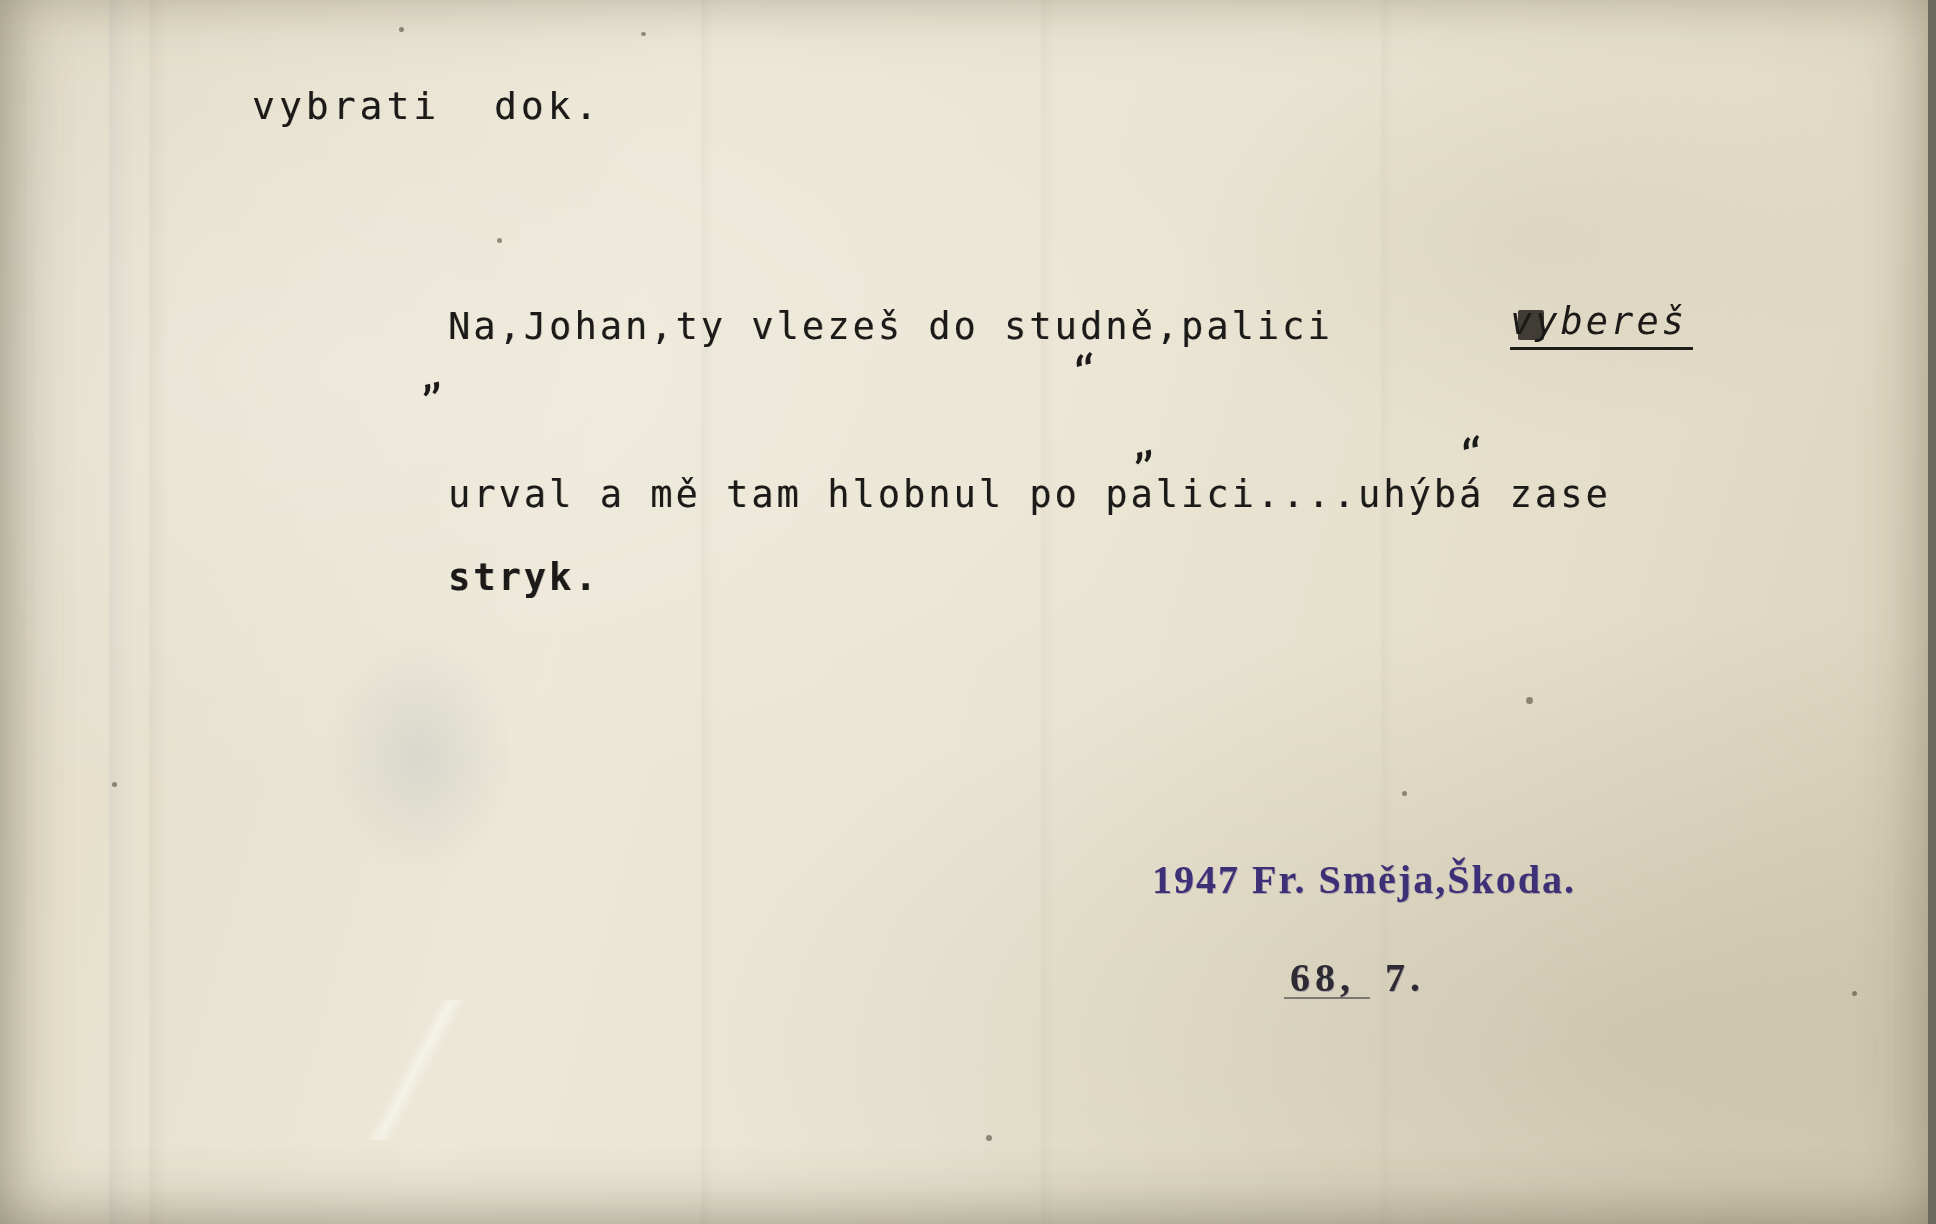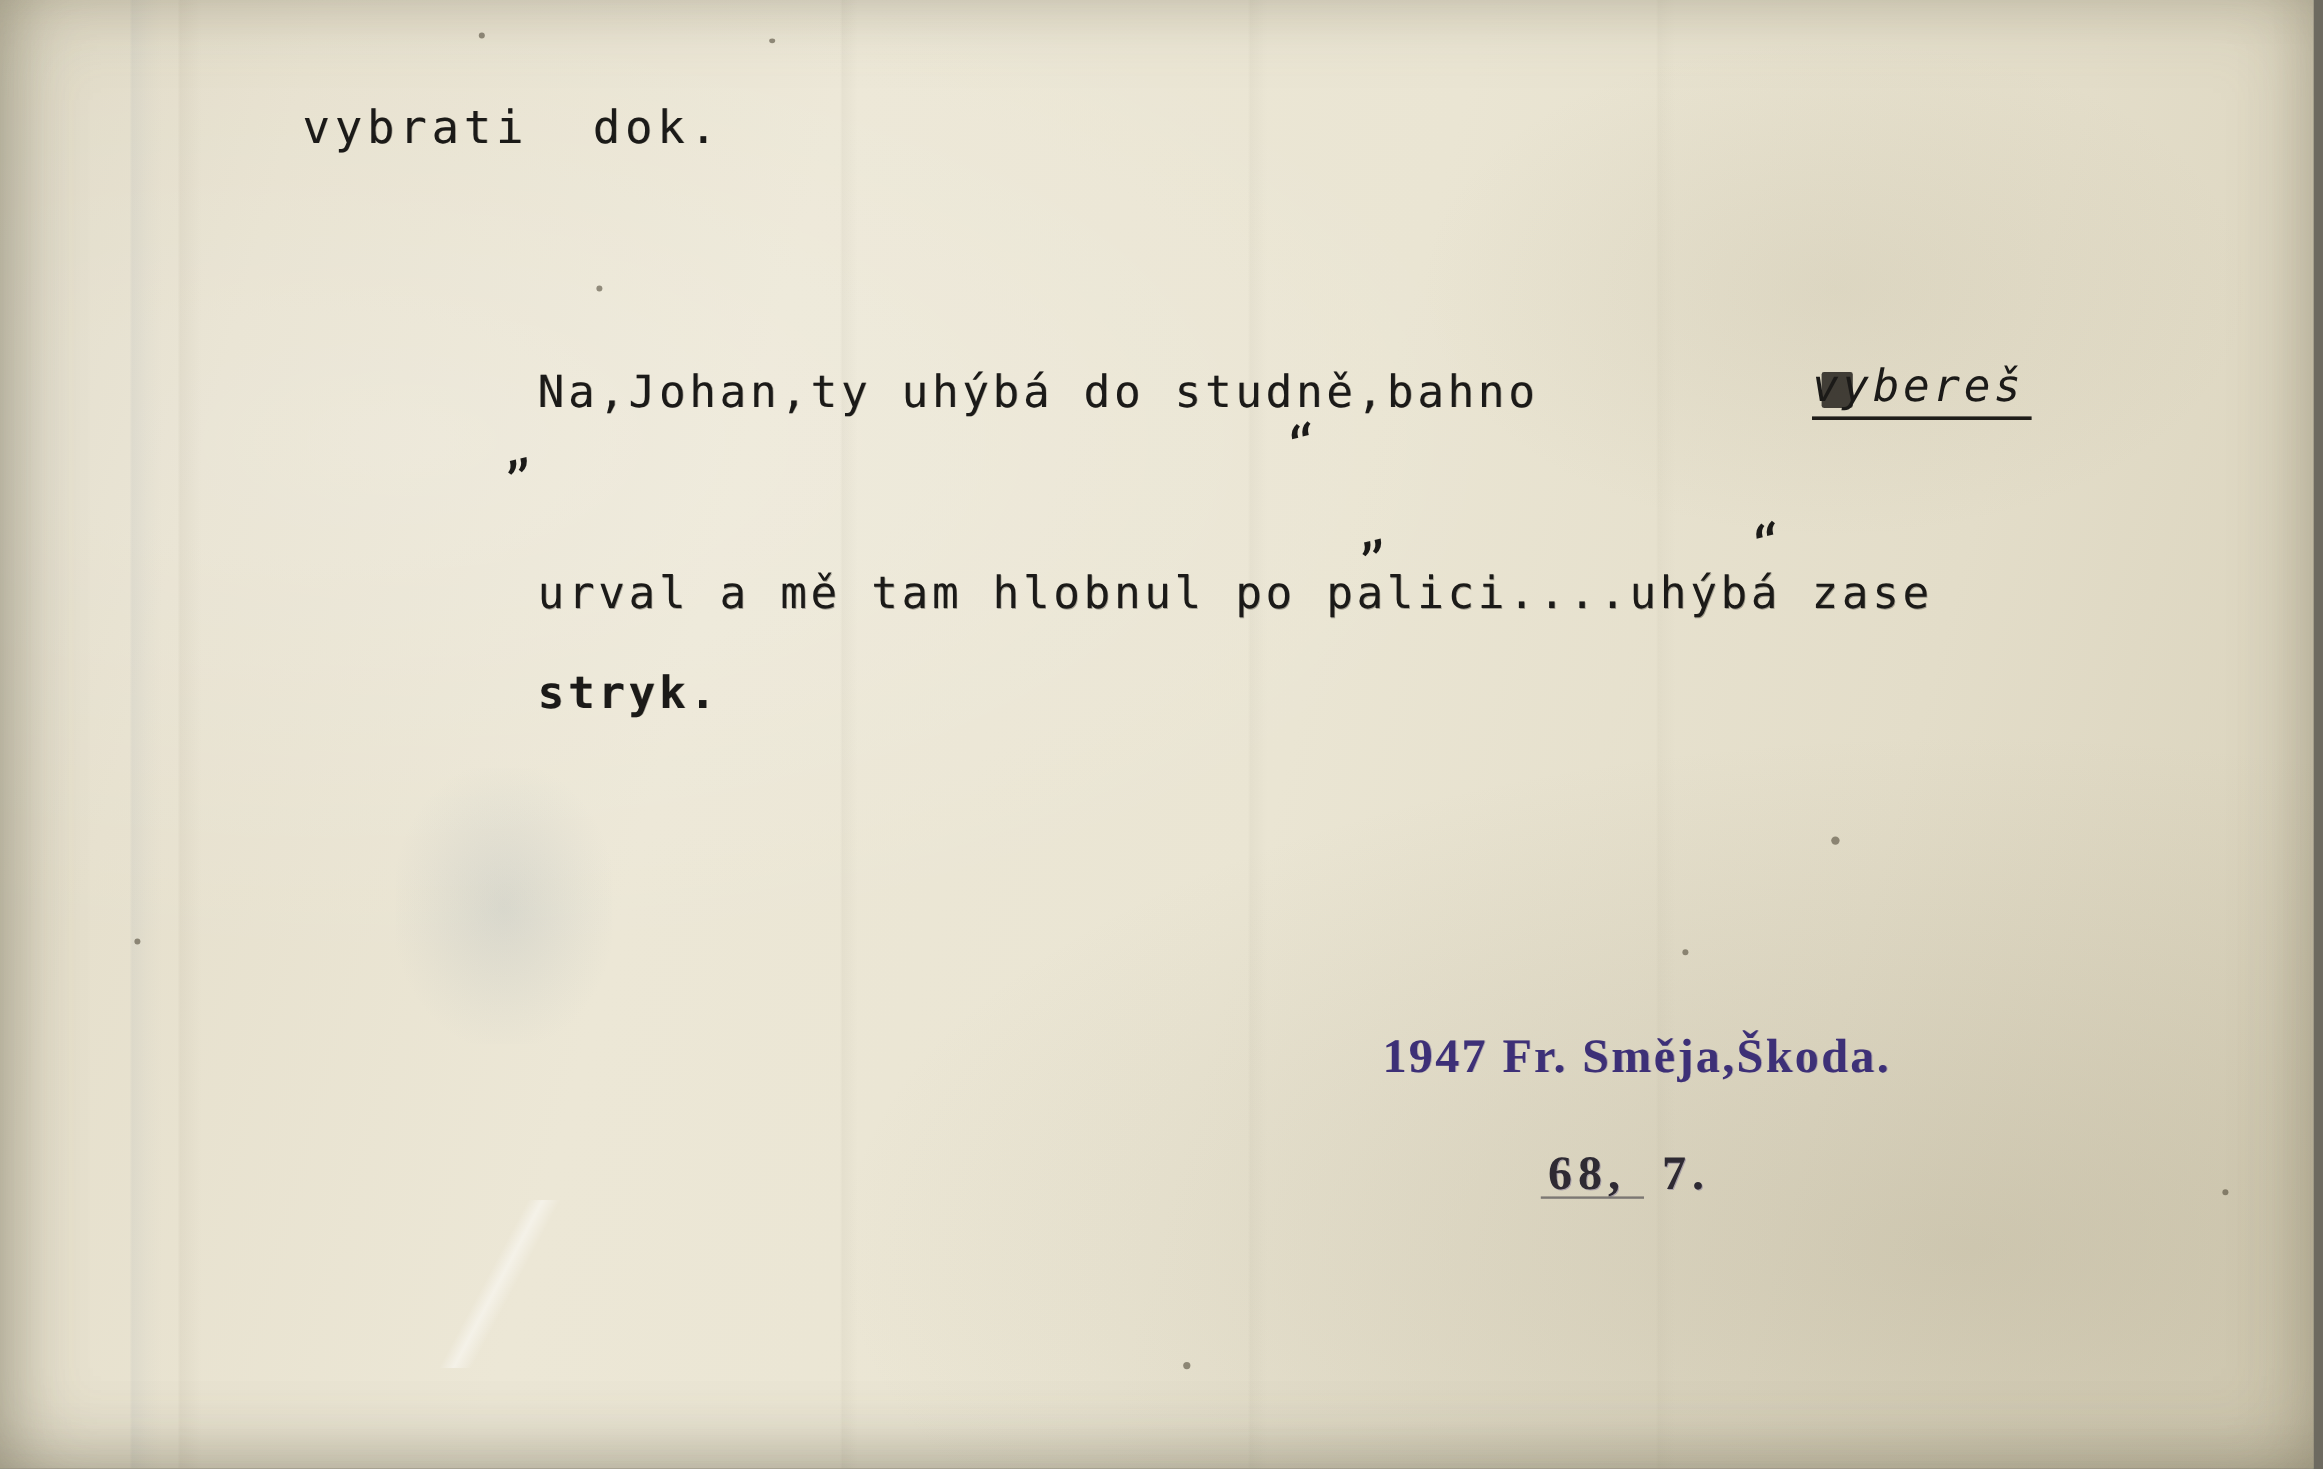--- a/index.html
+++ b/index.html
@@ -185,21 +185,21 @@
   <div class="speck" style="left:641px; top:32px; width:5px; height:4px;"></div>
   <div class="speck" style="left:497px; top:238px; width:5px; height:5px;"></div>
   <div class="speck" style="left:1526px; top:697px; width:7px; height:7px;"></div>
   <div class="speck" style="left:112px; top:782px; width:5px; height:5px;"></div>
   <div class="speck" style="left:1402px; top:791px; width:5px; height:5px;"></div>
   <div class="speck" style="left:1852px; top:991px; width:5px; height:5px;"></div>
   <div class="speck" style="left:986px; top:1135px; width:6px; height:6px;"></div>
 
   <div class="typed headword">vybrati  dok.</div>
 
-  <div class="typed body-line l1">Na,Johan,ty uhýbá do studně,bahno</div>
+  <div class="typed body-line l1">Na,Johan,ty vlezeš do studně,palici</div>
   <div class="strikeover"></div>
   <div class="underline-word">vybereš</div>
 
   <div class="typed body-line l3">urval a mě tam hlobnul po palici....uhýbá zase</div>
   <div class="typed body-line l4">stryk.</div>
 
   <div class="quote-mark q1">„</div>
   <div class="quote-mark q2">“</div>
   <div class="quote-mark q3">„</div>
   <div class="quote-mark q4">“</div>

